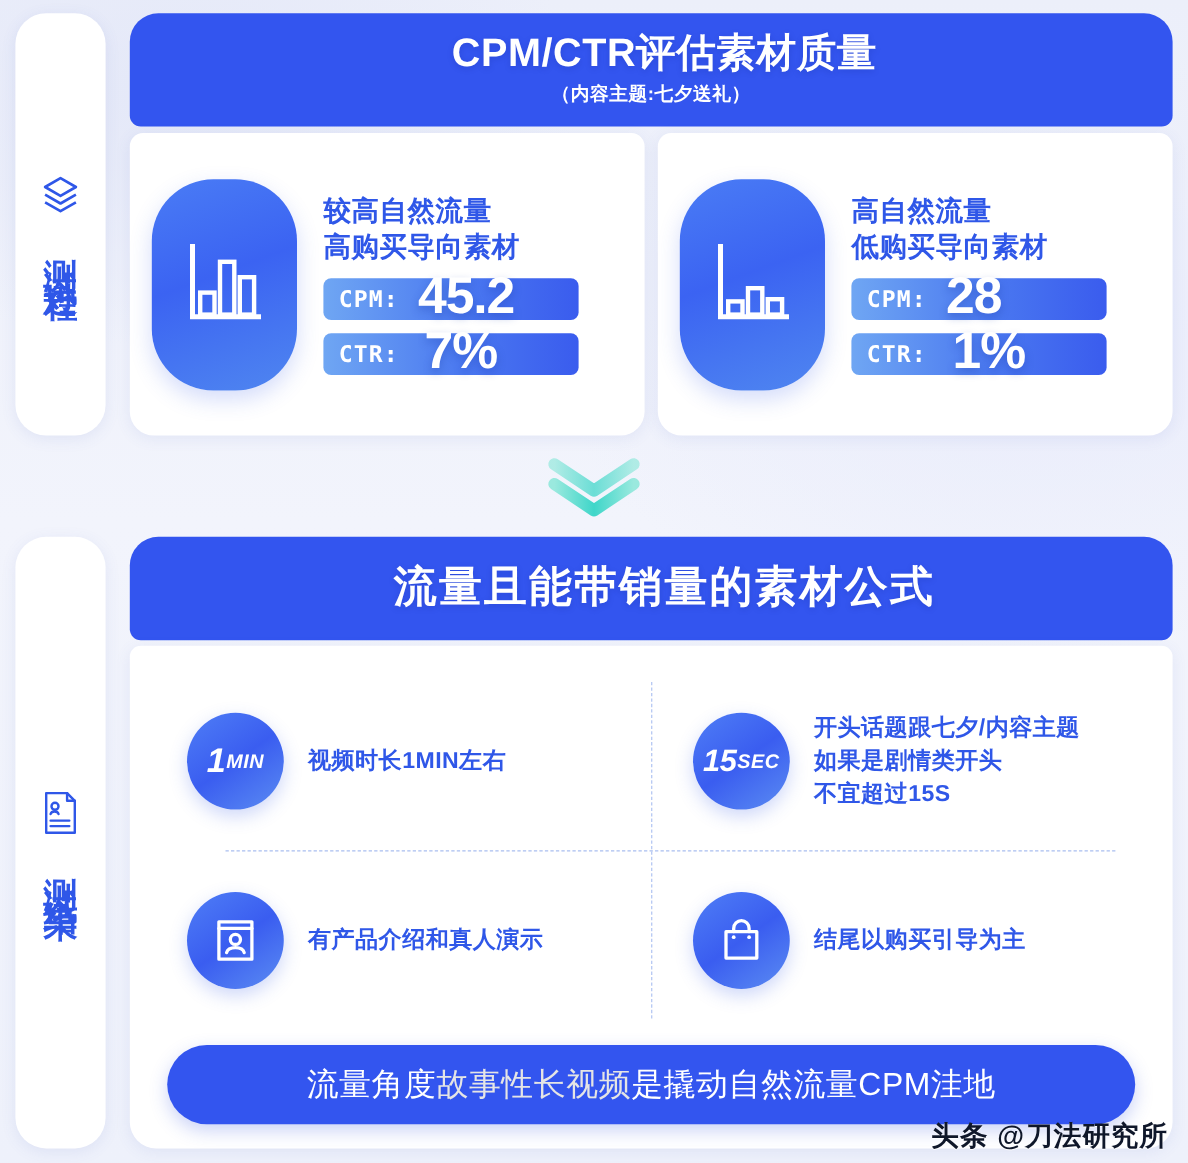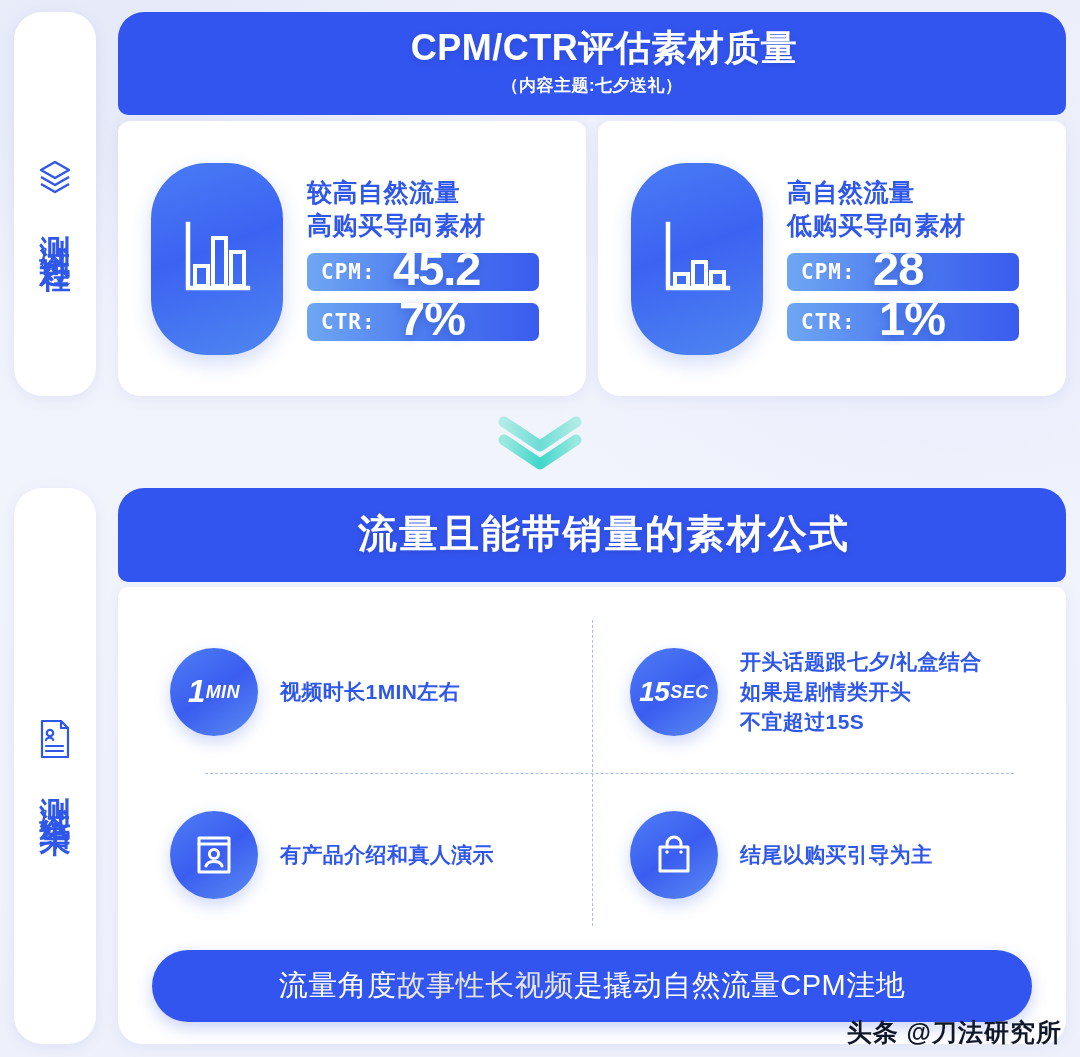--- a/index.html
+++ b/index.html
@@ -96,21 +96,21 @@
     gap: 12px;
     margin-top: 6px;
   }
   .metric-card {
     flex: 1;
     background: #fff;
     border-radius: 12px 12px 22px 22px;
     box-shadow: 0 3px 14px rgba(78,100,190,0.09);
     display: flex;
     align-items: center;
-    padding: 0 20px 0 33px;
+    padding: 0 20px 0 20px;
   }
 
   .chart-badge {
     width: 132px; height: 192px;
     border-radius: 56px;
     background: linear-gradient(160deg, #4a7cf5 0%, #3b63f2 45%, #4f86f0 100%);
     box-shadow: 0 8px 20px rgba(60,95,230,0.22);
     flex: none;
     display: flex;
     align-items: center;
@@ -408,21 +408,21 @@
               <span class="unit">MIN</span>
             </div>
             <div class="formula-text">视频时长1MIN左右</div>
           </div>
 
           <div class="formula-item col2">
             <div class="circle small-num">
               <span class="num">15</span>
               <span class="unit">SEC</span>
             </div>
-            <div class="formula-text">开头话题跟七夕/礼盒结合
+            <div class="formula-text">开头话题跟七夕/内容主题
 如果是剧情类开头
 不宜超过15S</div>
           </div>
 
           <div class="formula-item">
             <div class="circle">
               <svg width="44" height="46" viewBox="0 0 44 46" fill="none" stroke="#fff" stroke-width="3" stroke-linejoin="round" stroke-linecap="round">
                 <path d="M7 6 H37 V40 H7 Z"></path>
                 <path d="M7 12 H37"></path>
                 <circle cx="22" cy="22" r="4.6"></circle>

